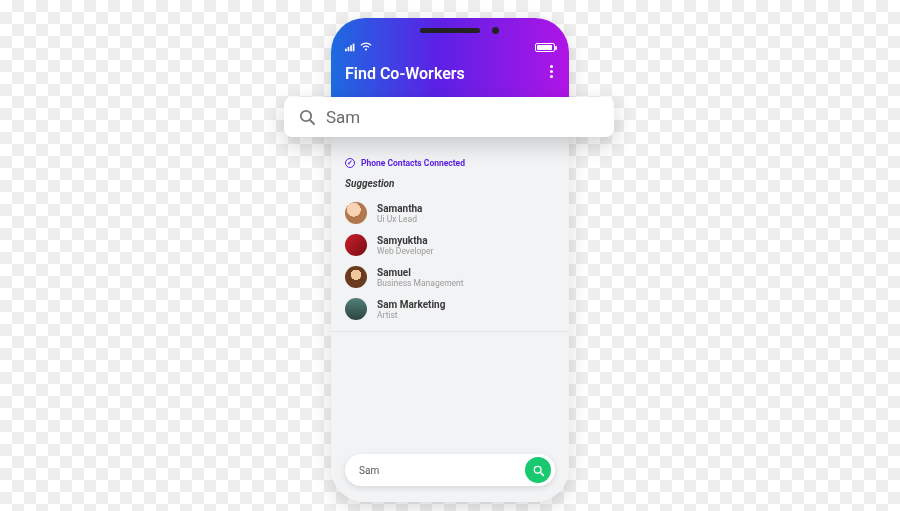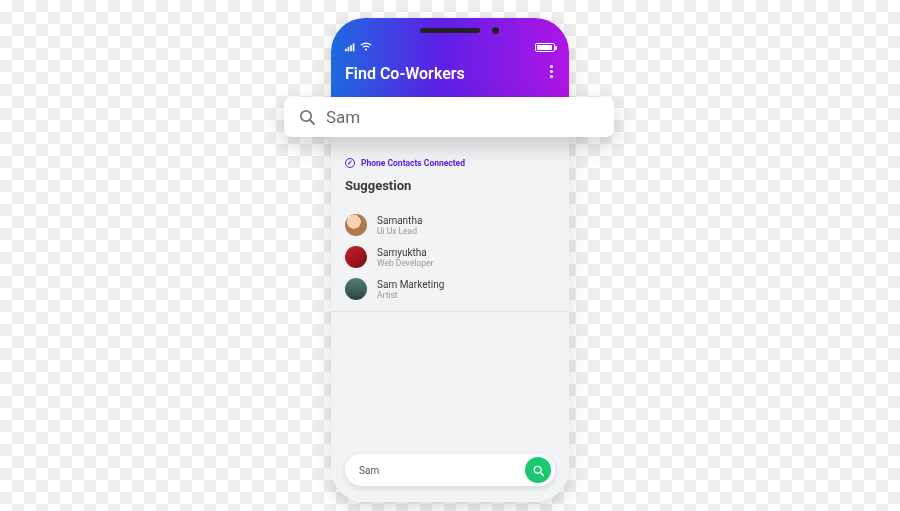--- a/index.html
+++ b/index.html
@@ -47,31 +47,31 @@
   .more-icon { position:absolute; right:2px; top:1px; display:flex; flex-direction:column; gap:2px; }
   .more-icon span { width:3px; height:3px; background:#fff; border-radius:50%; }
   .content {
     background:#f2f3f5; padding:60px 14px 48px 14px;
     height:calc(100% - 80px);
     overflow:hidden;
   }
   .connect-line { display:flex; align-items:center; gap:6px; font-size:8.5px; color:#5c20e6; font-weight:700; margin-bottom:4px;}
   .check-icon { width:10px; height:10px; border:1.2px solid #5c20e6; border-radius:50%; display:inline-flex; align-items:center; justify-content:center;}
   .check-icon::after { content:"✓"; font-size:7px; line-height:1; color:#5c20e6;}
-  .section-title { font-size:13px; font-weight:700; color:#3a3a3a; margin:10px 0 16px 0;}
+  .section-title { font-size:10px; font-weight:700; color:#3a3a3a; margin:10px 0 8px 0;font-style:italic;}
   .item { display:flex; align-items:center; gap:10px; padding:5px 0;}
   .avatar { width:22px; height:22px; border-radius:50%; flex-shrink:0;}
   .av0{background:radial-gradient(circle at 40% 35%, #f7d2b4 35%, #b0784c 36%);}
   .av1{background:linear-gradient(135deg,#c91e2a,#7a0d14);}
   .av2{background:radial-gradient(circle at 50% 40%, #f1c79c 30%, #6b3b1f 31%);}
   .av3{background:linear-gradient(180deg,#528079,#2c4440);}
   .av4{background:radial-gradient(circle at 45% 40%, #f3d1b5 32%, #a36a3b 33%);}
   .av5{background:radial-gradient(circle at 50% 40%, #e9c3a5 30%, #7d4727 31%);}
   .av6{background:radial-gradient(circle at 50% 30%, #fff 30%, #ddd 31%);}
-  .info .name{font-size:10px; font-weight:400; color:#3a3a3a;}
+  .info .name{font-size:10px; font-weight:700; color:#3a3a3a;}
   .info .role{font-size:8.5px; color:#9a9a9a;}
   .divider{height:1px;background:#e3e3e3;margin:6px -14px;}
   .bottom-bar{
     position:absolute; bottom:16px; left:14px; right:14px;
     background:#fff; border-radius:18px; height:32px;
     display:flex; align-items:center; padding:0 4px 0 14px;
     box-shadow:0 2px 6px rgba(0,0,0,0.12);
     font-size:10px; color:#555;
   }
   .fab{
@@ -150,20 +150,27 @@
         </div>
     </div>
     <div class="item">
       <div class="avatar av1"></div>
       <div class="info">
           <div class="name">Samyuktha</div>
           <div class="role">Web Developer</div>
         </div>
     </div>
     <div class="item">
+      <div class="avatar av2"></div>
+      <div class="info">
+          <div class="name">Samuel</div>
+          <div class="role">Business Management</div>
+        </div>
+    </div>
+    <div class="item">
       <div class="avatar av3"></div>
       <div class="info">
           <div class="name">Sam Marketing</div>
           <div class="role">Artist</div>
         </div>
     </div>
     <div class="divider"></div>
   </div>
 
   <div class="bottom-bar">

